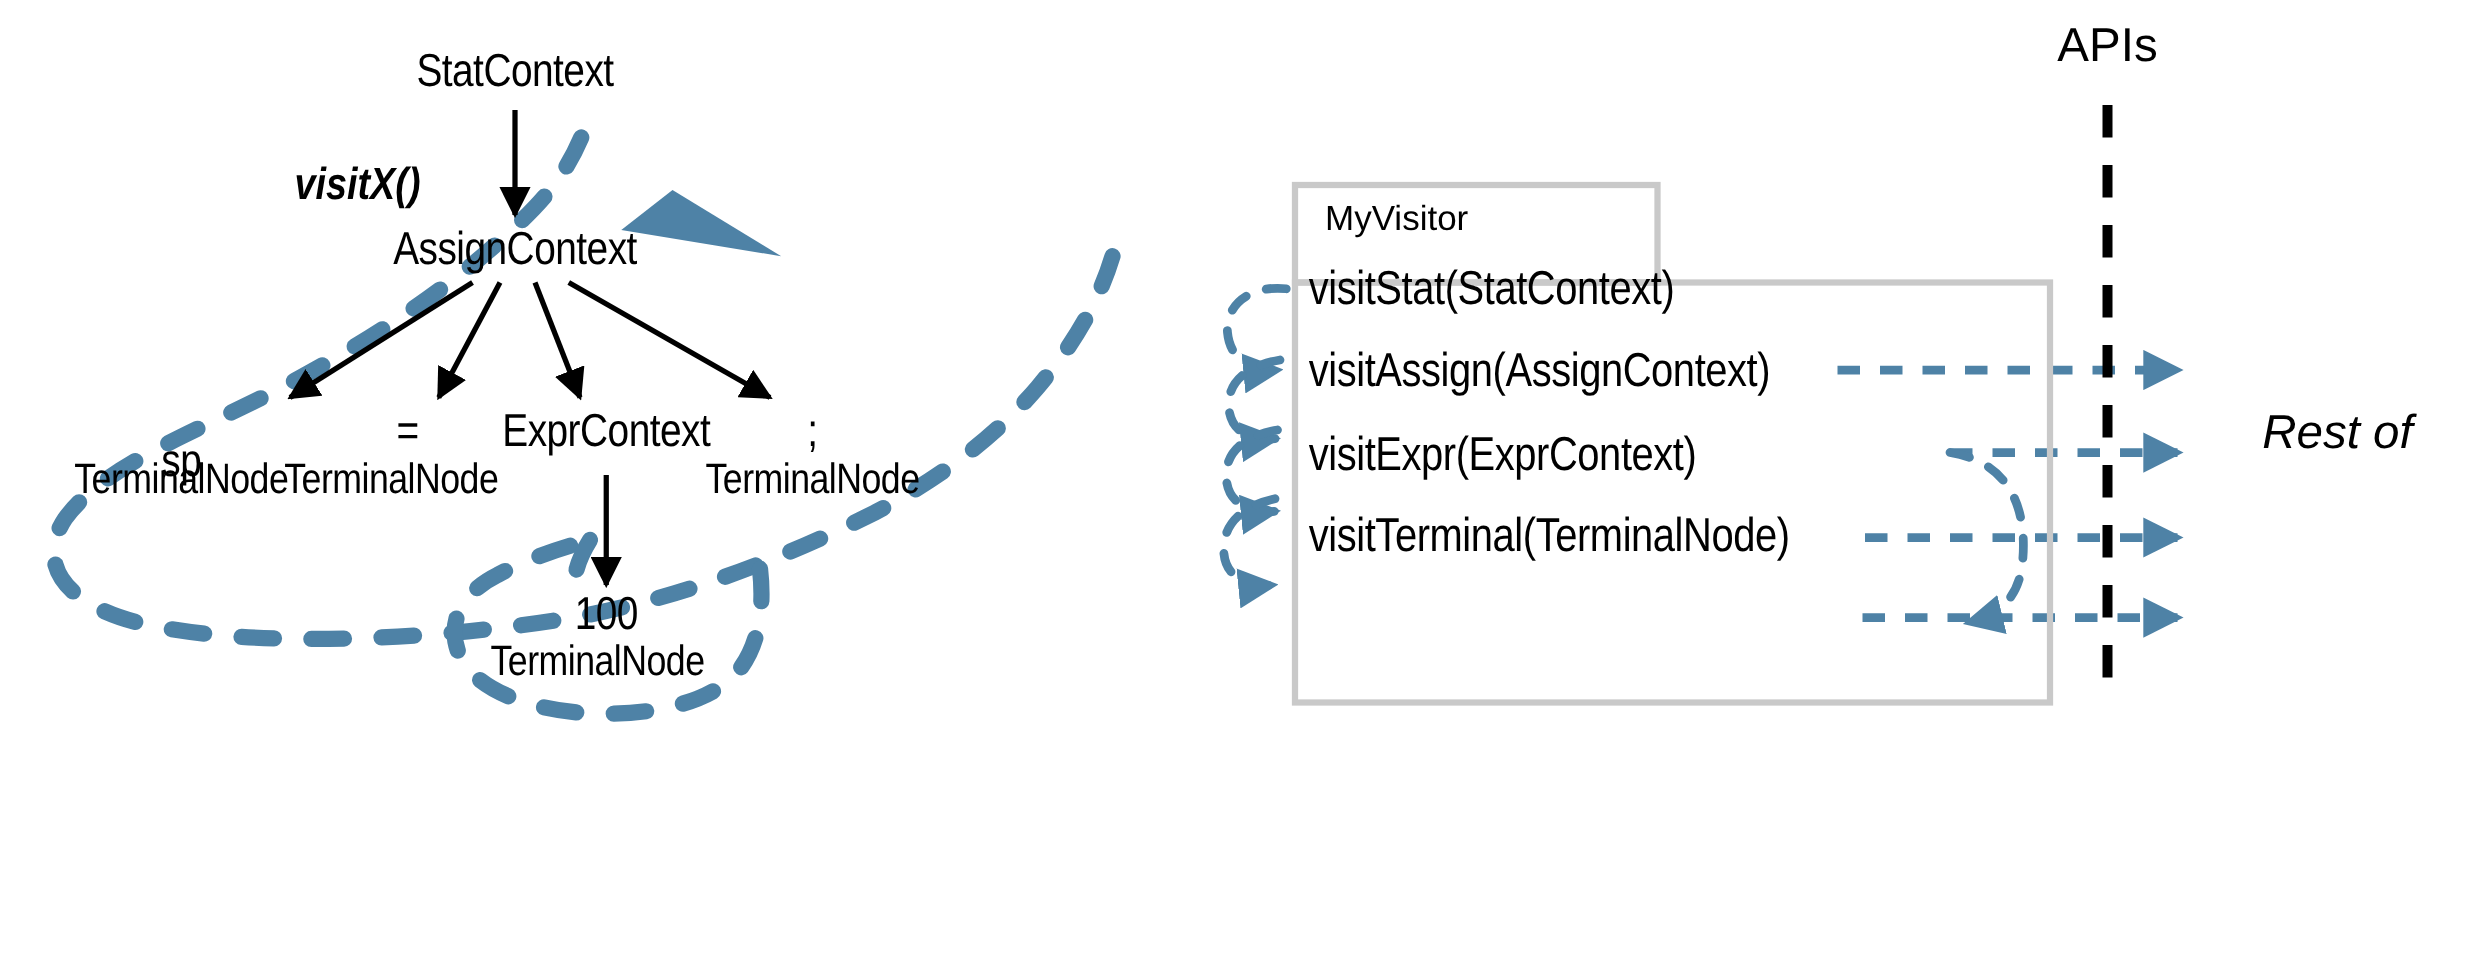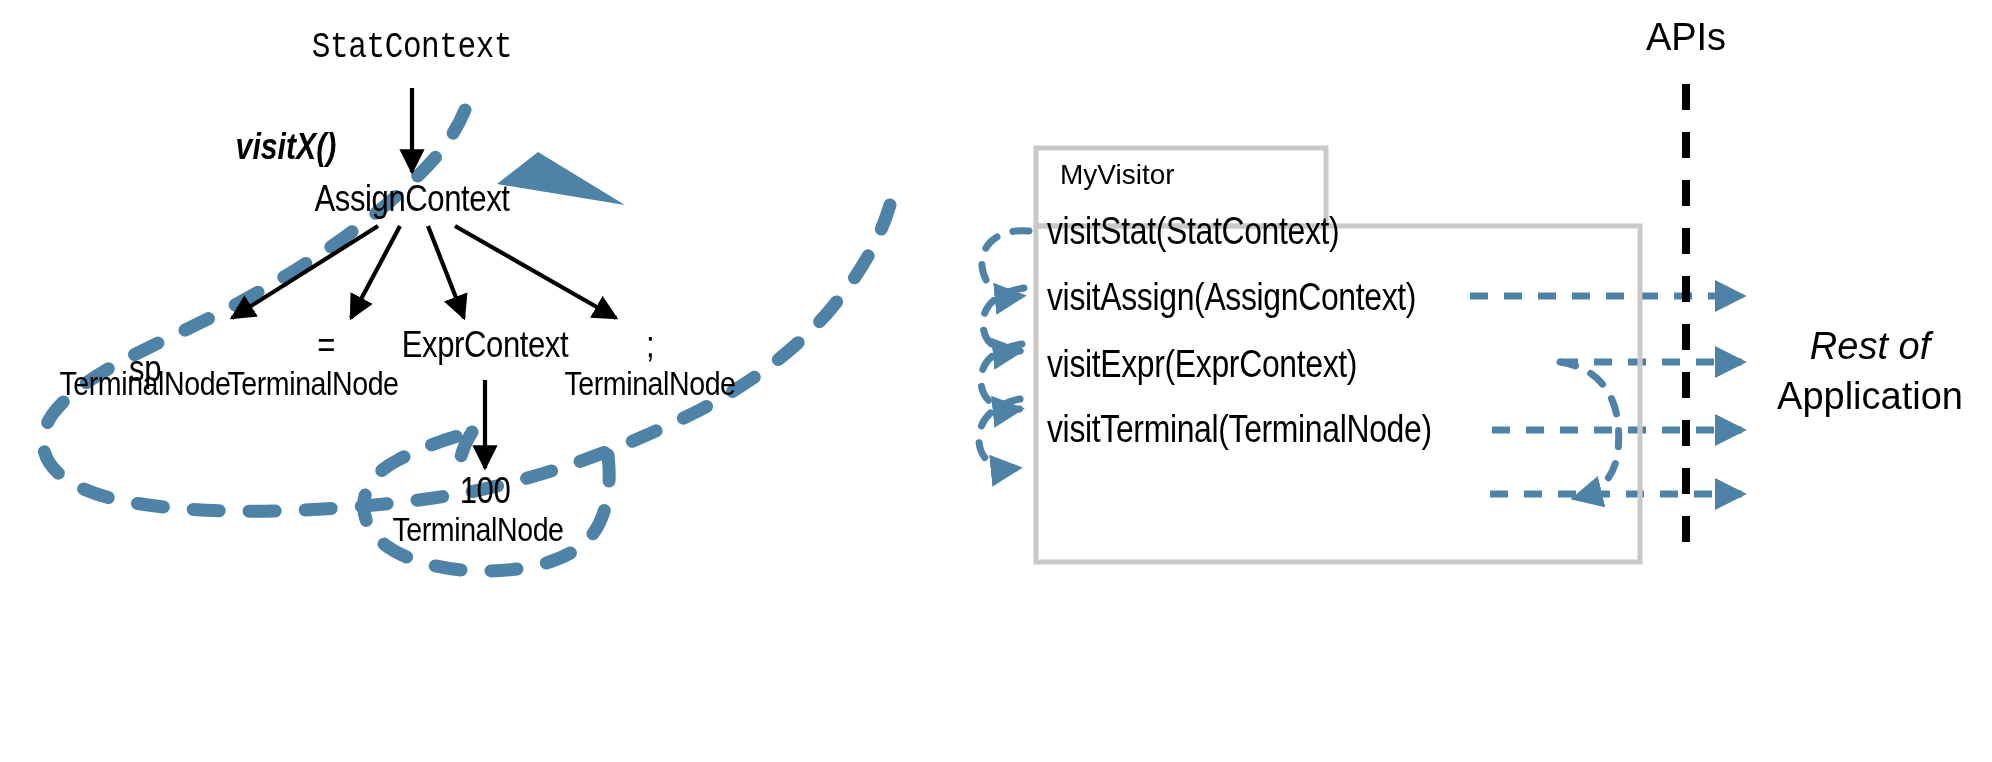--- a/index.html
+++ b/index.html
@@ -87,21 +87,21 @@
     </g>
 
     <g fill="none" stroke="#C9C9C9" stroke-width="5">
       <rect x="1036" y="148" width="290" height="78"></rect>
       <rect x="1036" y="226" width="604" height="336"></rect>
     </g>
 
     <line x1="1686" y1="84" x2="1686" y2="560" stroke="#000" stroke-width="8" stroke-dasharray="26 22"></line>
   </svg>
 
-  <div class="lbl tree-lbl" style="left:412px;top:26px;font-family:Liberation Mono, monospace;">
+  <div class="lbl tree-lbl" style="left:412px;top:36px;">
     <span class="scaleX">StatContext</span>
   </div>
 
   <div class="lbl italic" style="left:286px;top:110px;">
     <span class="scaleX">visitX()</span>
   </div>
 
   <div class="lbl tree-lbl" style="left:412px;top:178px;">
     <span class="scaleX">AssignContext</span>
   </div>
@@ -155,17 +155,14 @@
     <span class="scaleXl">visitTerminal(TerminalNode)</span>
   </div>
 
   <div class="lbl side-lbl" style="left:1686px;top:16px;transform:translateX(-50%);">
     <span>APIs</span>
   </div>
 
   <div class="lbl side-lbl" style="left:1870px;top:325px;transform:translateX(-50%);font-style:italic;">
     <span>Rest of</span>
   </div>
-  <div class="lbl side-lbl" style="left:1870px;top:375px;transform:translateX(-50%);">
-    <span>Application</span>
-  </div>
 
 </div>
 
 </body></html>

